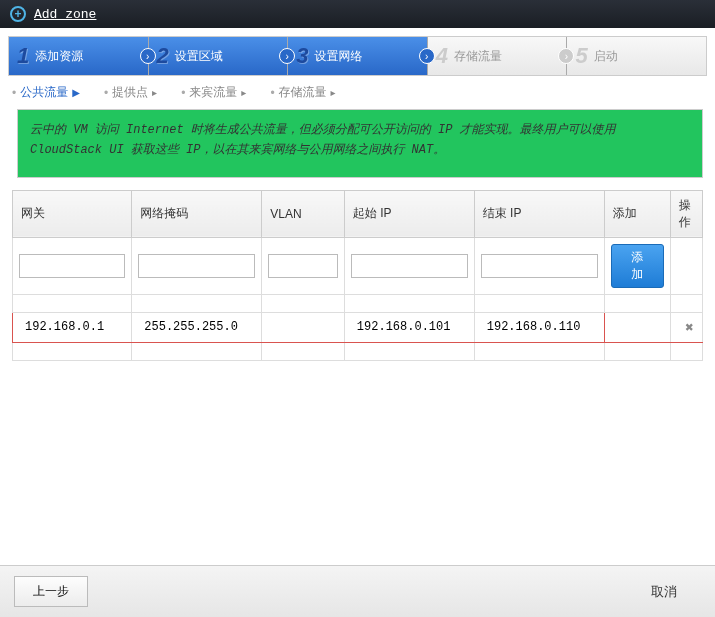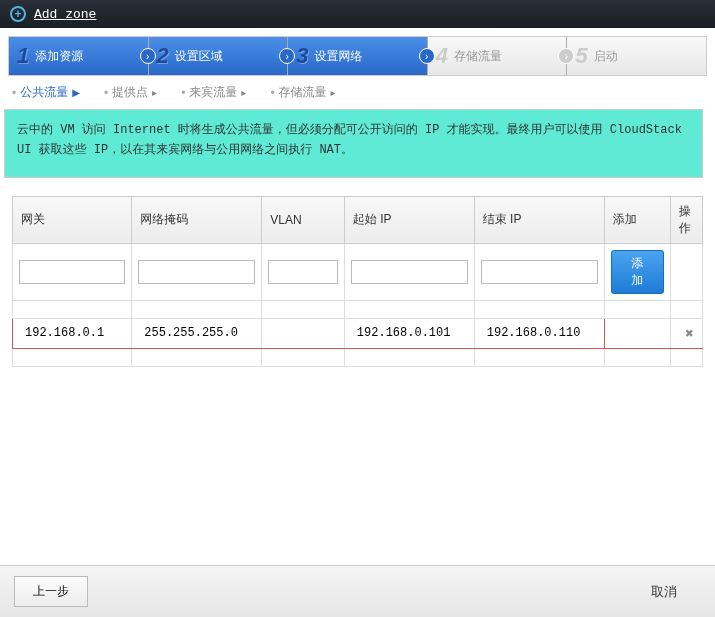--- a/index.html
+++ b/index.html
@@ -16,22 +16,22 @@
 .step.active .step-num { color: #1d4a9e; text-shadow: 1px 1px 0 rgba(255,255,255,0.3); }
 .step.inactive { background: linear-gradient(#f8f8f8, #e8e8e8); color: #999; }
 .step.inactive .step-num { color: #ccc; }
 .step-arrow { position: absolute; right: -8px; top: 50%; transform: translateY(-50%); width: 16px; height: 16px; border-radius: 50%; background: #2968c8; color: #fff; display: flex; align-items: center; justify-content: center; font-size: 10px; z-index: 2; border: 1px solid #fff; }
 .step.inactive .step-arrow { background: #ccc; }
 .subnav { display: flex; padding: 8px 12px; gap: 24px; font-size: 12px; }
 .subnav-item { color: #888; display: flex; align-items: center; cursor: pointer; }
 .subnav-item.current { color: #2968c8; }
 .subnav-item .arrow { margin-left: 4px; font-size: 10px; }
 .subnav-item .dot { margin-right: 4px; color: #aaa; }
-.infobox { margin: 0 12px 12px 4px; border: 1px solid #ccc; padding: 10px 12px; font-family: SimSun, "Courier New", monospace; font-size: 12px; line-height: 1.7; color: #333; background: #5eead4; }
-.table-wrap { margin: 18px 12px; }
+.infobox { margin: 0 12px 12px 17px; border: 1px solid #ccc; padding: 10px 12px; font-family: SimSun, "Courier New", monospace; font-size: 12px; line-height: 1.7; color: #333; background: #22c55e; font-style: italic; }
+.table-wrap { margin: 12px 12px; }
 table { width: 100%; border-collapse: collapse; }
 th { background: linear-gradient(#f8f8f8, #ececec); border: 1px solid #ccc; padding: 6px 8px; text-align: left; font-weight: normal; font-size: 12px; color: #333; }
 td { border: 1px solid #ddd; padding: 6px; font-size: 12px; font-family: "Courier New", monospace; }
 td input[type=text] { width: 100%; border: 1px solid #bbb; padding: 4px; font-size: 12px; }
 .btn-add { background: linear-gradient(#4aa3f0, #1e7cd6); color: #fff; border: 1px solid #1a6bb8; padding: 4px 18px; border-radius: 3px; cursor: pointer; font-size: 12px; }
 .highlight-row td { border-top: 1.5px solid #d9534f; border-bottom: 1.5px solid #d9534f; padding-left: 12px; }
 .highlight-row td:first-child { border-left: 1.5px solid #d9534f; }
 .highlight-row td:nth-child(5) { border-right: 1.5px solid #d9534f; }
 .del-icon { color: #888; font-size: 14px; cursor: pointer; text-align: center; display: block; }
 .footer { position: fixed; bottom: 0; left: 0; width: 715px; background: linear-gradient(#f4f4f4, #e6e6e6); border-top: 1px solid #ccc; padding: 10px 14px; display: flex; align-items: center; }

